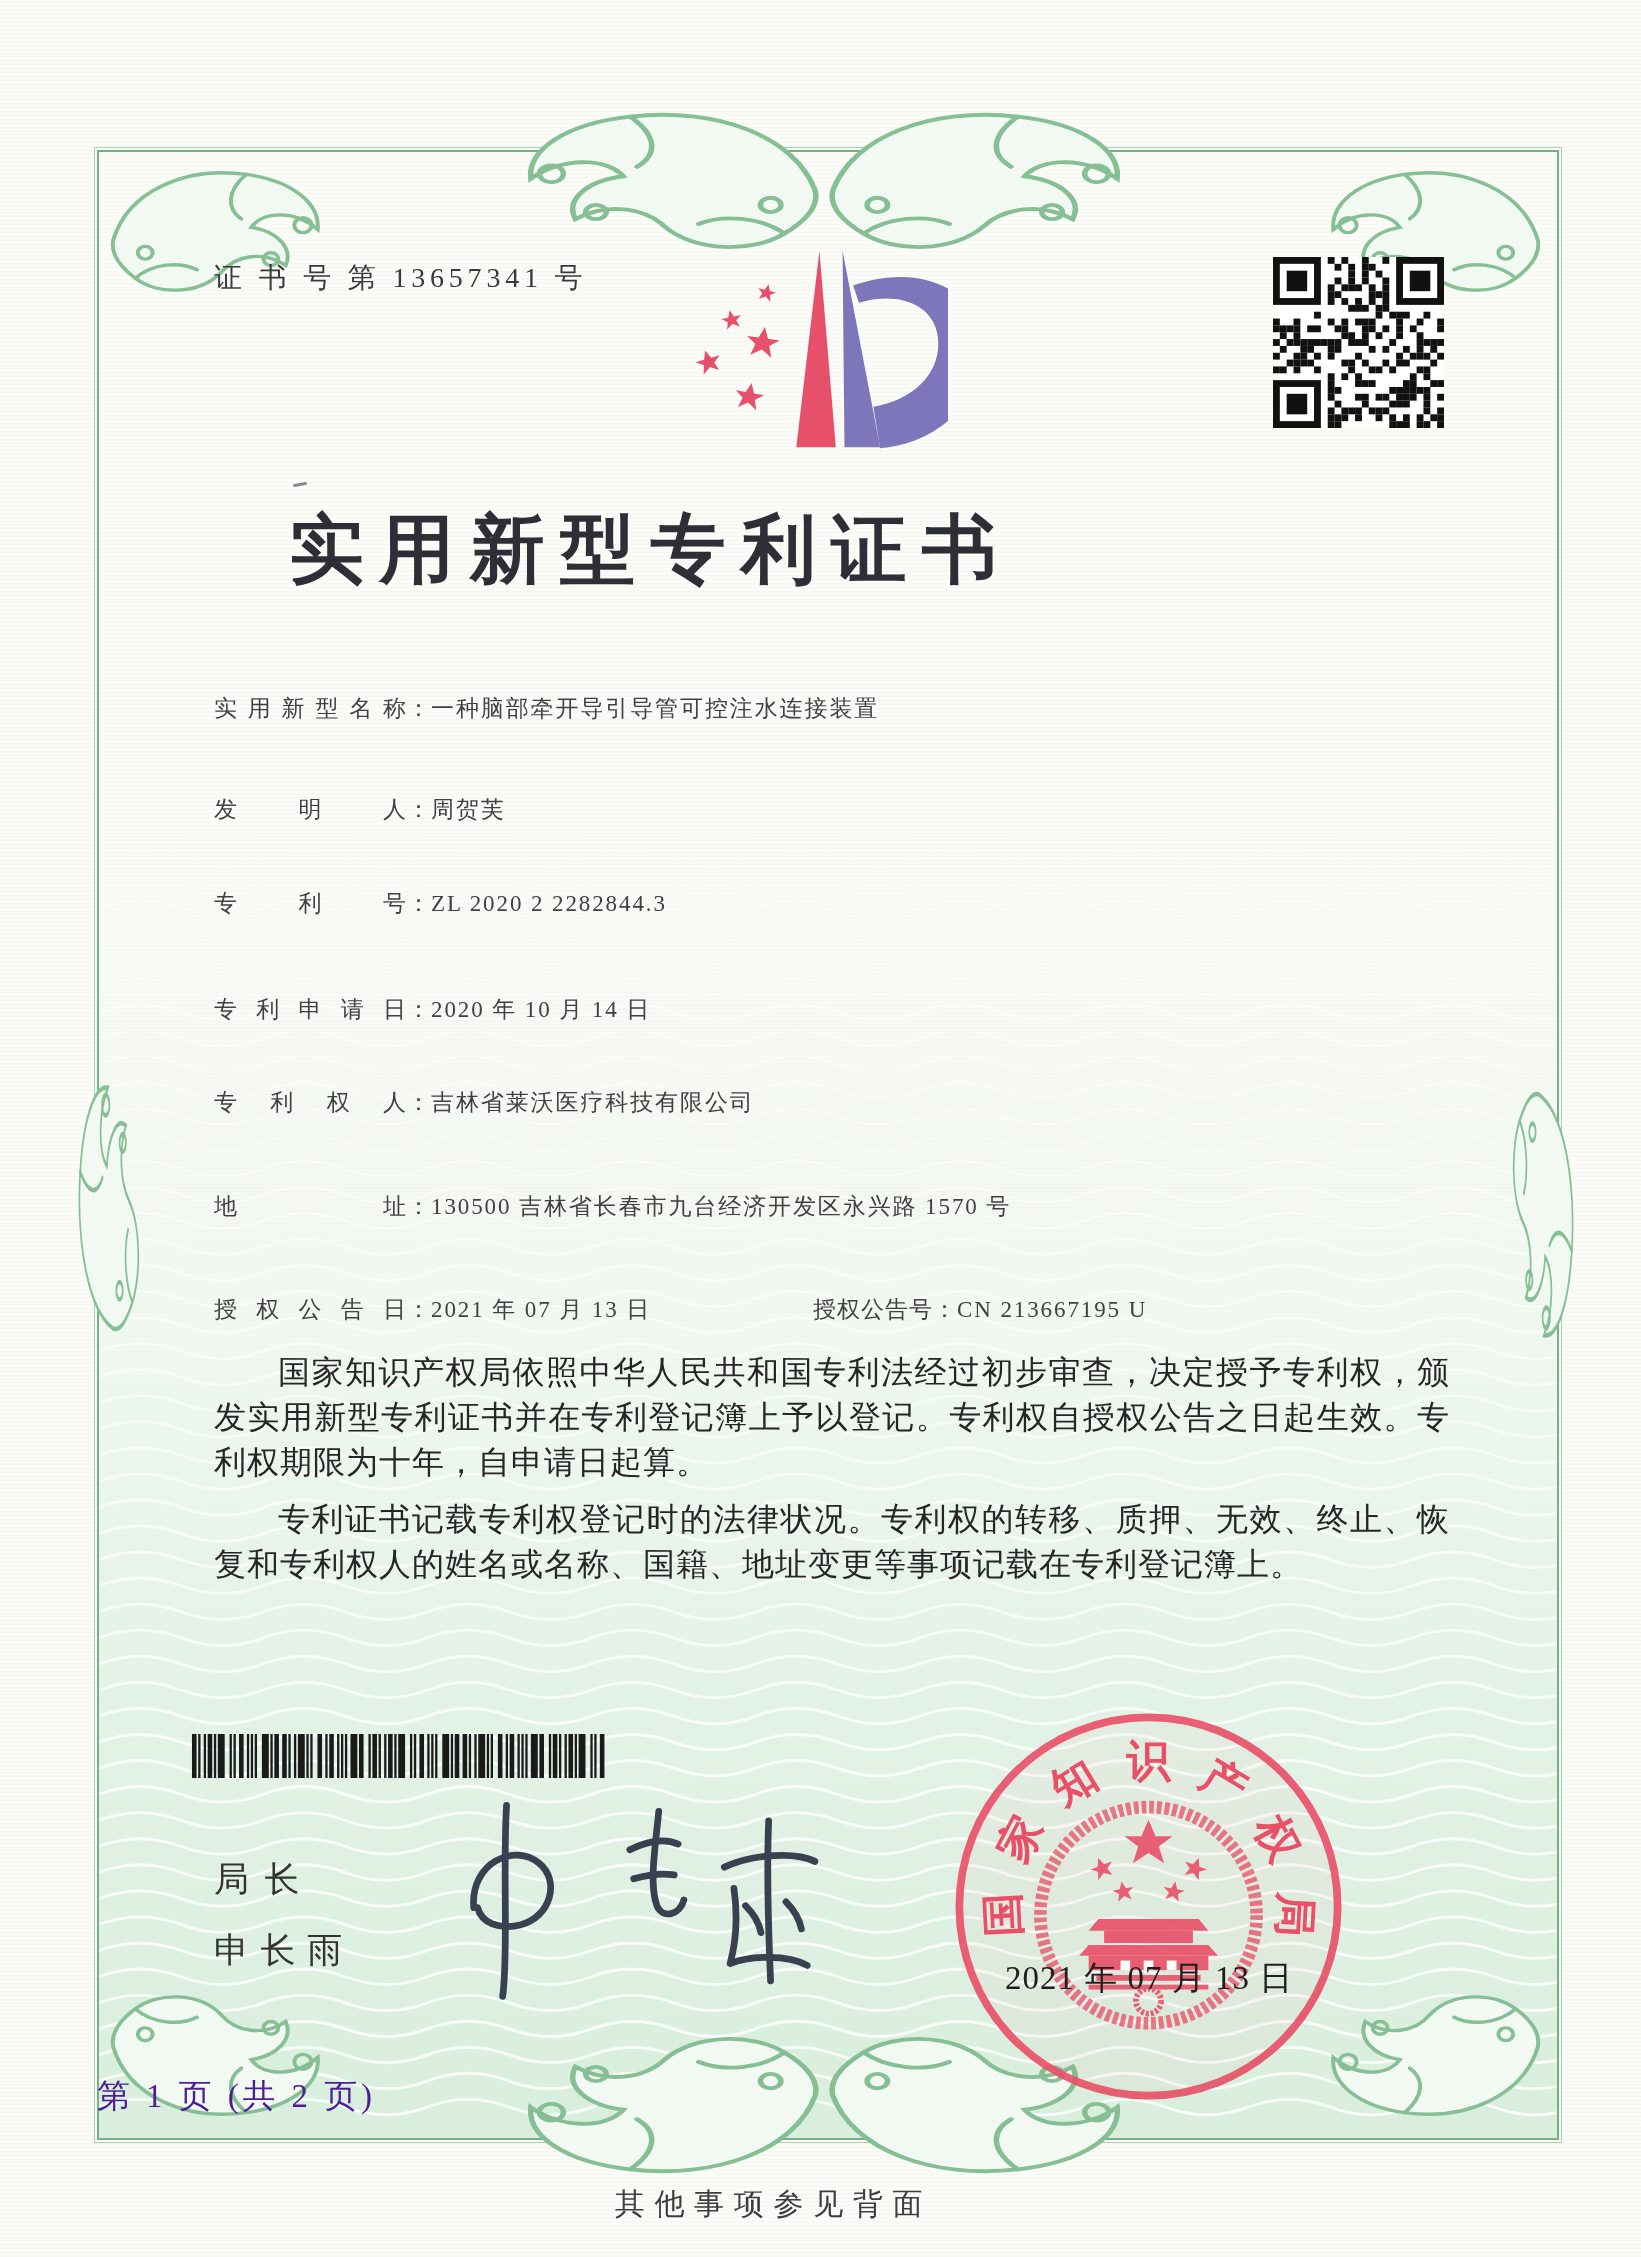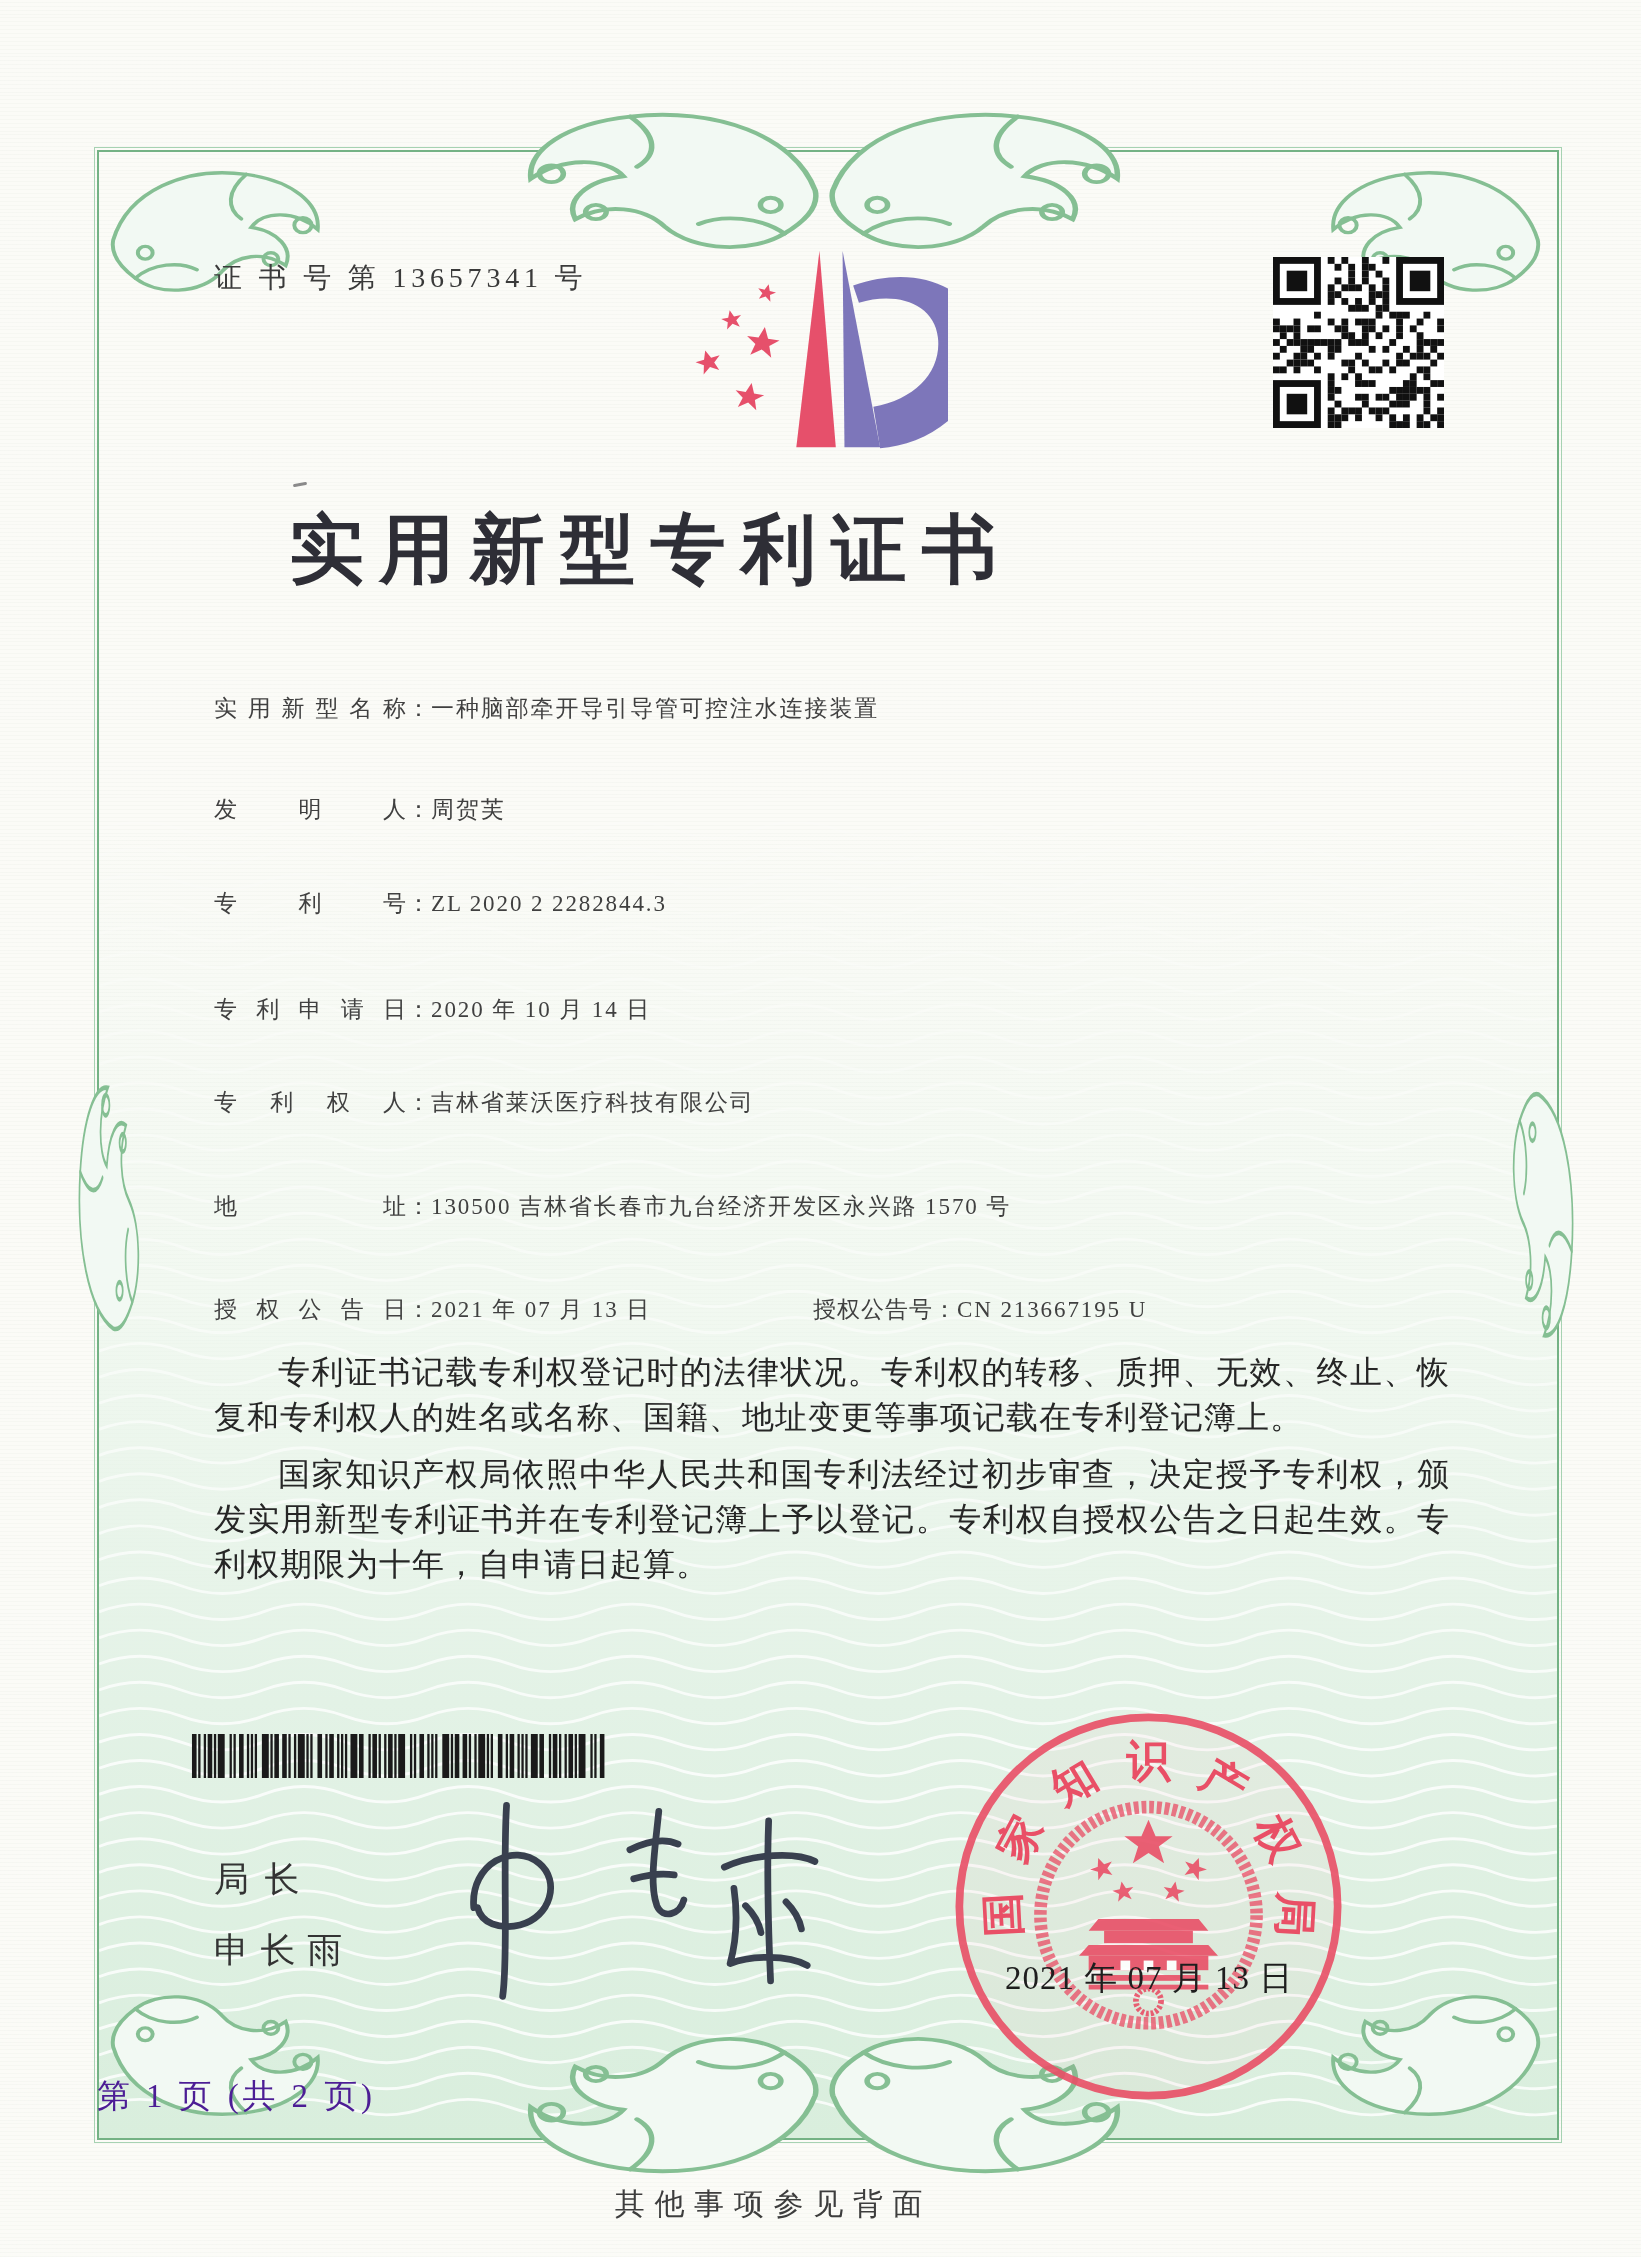--- a/index.html
+++ b/index.html
@@ -423,22 +423,22 @@
   <span class="flabel">地址</span><span class="colon">：</span><span class="fvalue">130500 吉林省长春市九台经济开发区永兴路 1570 号</span>
 </div>
 <div class="row" style="top:1294px">
   <span class="flabel">授权公告日</span><span class="colon">：</span><span class="fvalue">2021 年 07 月 13 日</span>
   <span class="grant2">
     <span>授权公告号</span><span class="colon">：</span><span class="fvalue">CN 213667195 U</span>
   </span>
 </div>
 
 <div class="paras">
+  <p>国家知识产权局依照中华人民共和国专利法经过初步审查，决定授予专利权，颁发实用新型专利证书并在专利登记簿上予以登记。专利权自授权公告之日起生效。专利权期限为十年，自申请日起算。</p>
   <p>专利证书记载专利权登记时的法律状况。专利权的转移、质押、无效、终止、恢复和专利权人的姓名或名称、国籍、地址变更等事项记载在专利登记簿上。</p>
-  <p>国家知识产权局依照中华人民共和国专利法经过初步审查，决定授予专利权，颁发实用新型专利证书并在专利登记簿上予以登记。专利权自授权公告之日起生效。专利权期限为十年，自申请日起算。</p>
 </div>
 
 <svg class="barcode" width="421" height="44" viewBox="0 0 436 46">
   <g id="bcg" fill="#1a1a1a">
       <rect x="0.0" y="0" width="4.8" height="46"></rect>
       <rect x="6.5" y="0" width="2.4" height="46"></rect>
       <rect x="12.3" y="0" width="2.4" height="46"></rect>
       <rect x="16.4" y="0" width="4.8" height="46"></rect>
       <rect x="22.9" y="0" width="2.4" height="46"></rect>
       <rect x="27.0" y="0" width="7.2" height="46"></rect>

